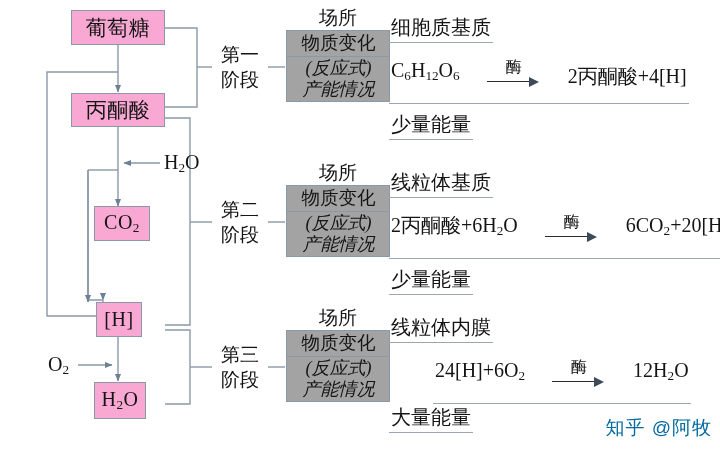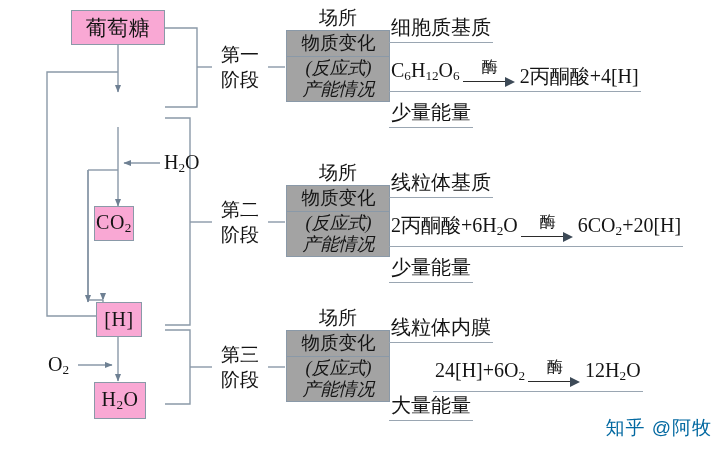--- a/index.html
+++ b/index.html
@@ -96,21 +96,22 @@
     padding: 0 2px 1px 2px;
     font-size: 20px;
     line-height: 27px;
     display: inline-block;
   }
   .eqn {
     display: inline-flex;
     align-items: flex-end;
     font-size: 20px;
     line-height: 26px;
-    padding-bottom: 1px;
+    padding-bottom: 13px;
+    gap: 24px;
   }
   .rxn-arrow {
     display: inline-block;
     position: relative;
     width: 54px;
     height: 26px;
     margin: 0 3px;
     vertical-align: bottom;
   }
   .rxn-arrow .enz {
@@ -203,22 +204,25 @@
 
     <g stroke="#8a99a8" stroke-width="1.4" fill="none">
       <path d="M88,170 L88,302" marker-end="url(#arrow)"></path>
     </g>
   </svg>
 
   <div class="node cjk" style="left:71px; top:10px; width:94px; height:35px;">
     <span>葡萄糖</span>
   </div>
 
-
-  <div class="node sci" style="left:94px; top:206px; width:40px; height:35px;">
+  <div class="node cjk" style="left:71px; top:93px; width:94px; height:34px;">
+    <span>丙酮酸</span>
+  </div>
+
+  <div class="node sci" style="left:94px; top:206px; width:56px; height:35px;">
     <span><span>CO</span><sub>2</sub></span>
   </div>
 
   <div class="node sci" style="left:96px; top:302px; width:46px; height:35px;">
     <span>[H]</span>
   </div>
 
   <div class="node sci" style="left:94px; top:382px; width:52px; height:37px;">
     <span><span>H</span><sub>2</sub><span>O</span></span>
   </div>

